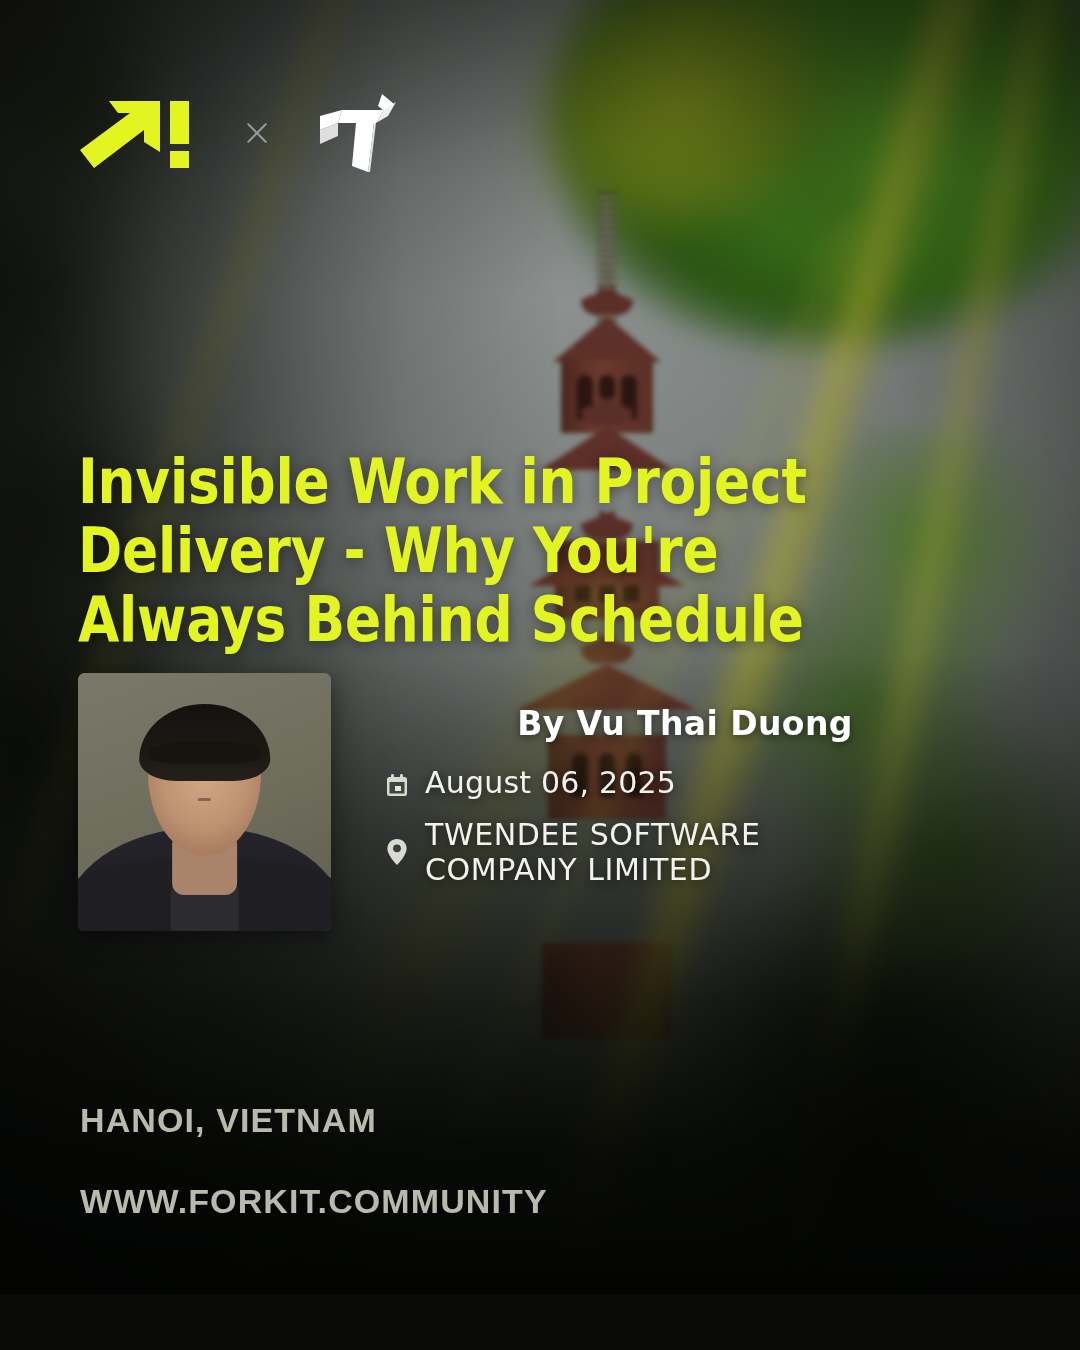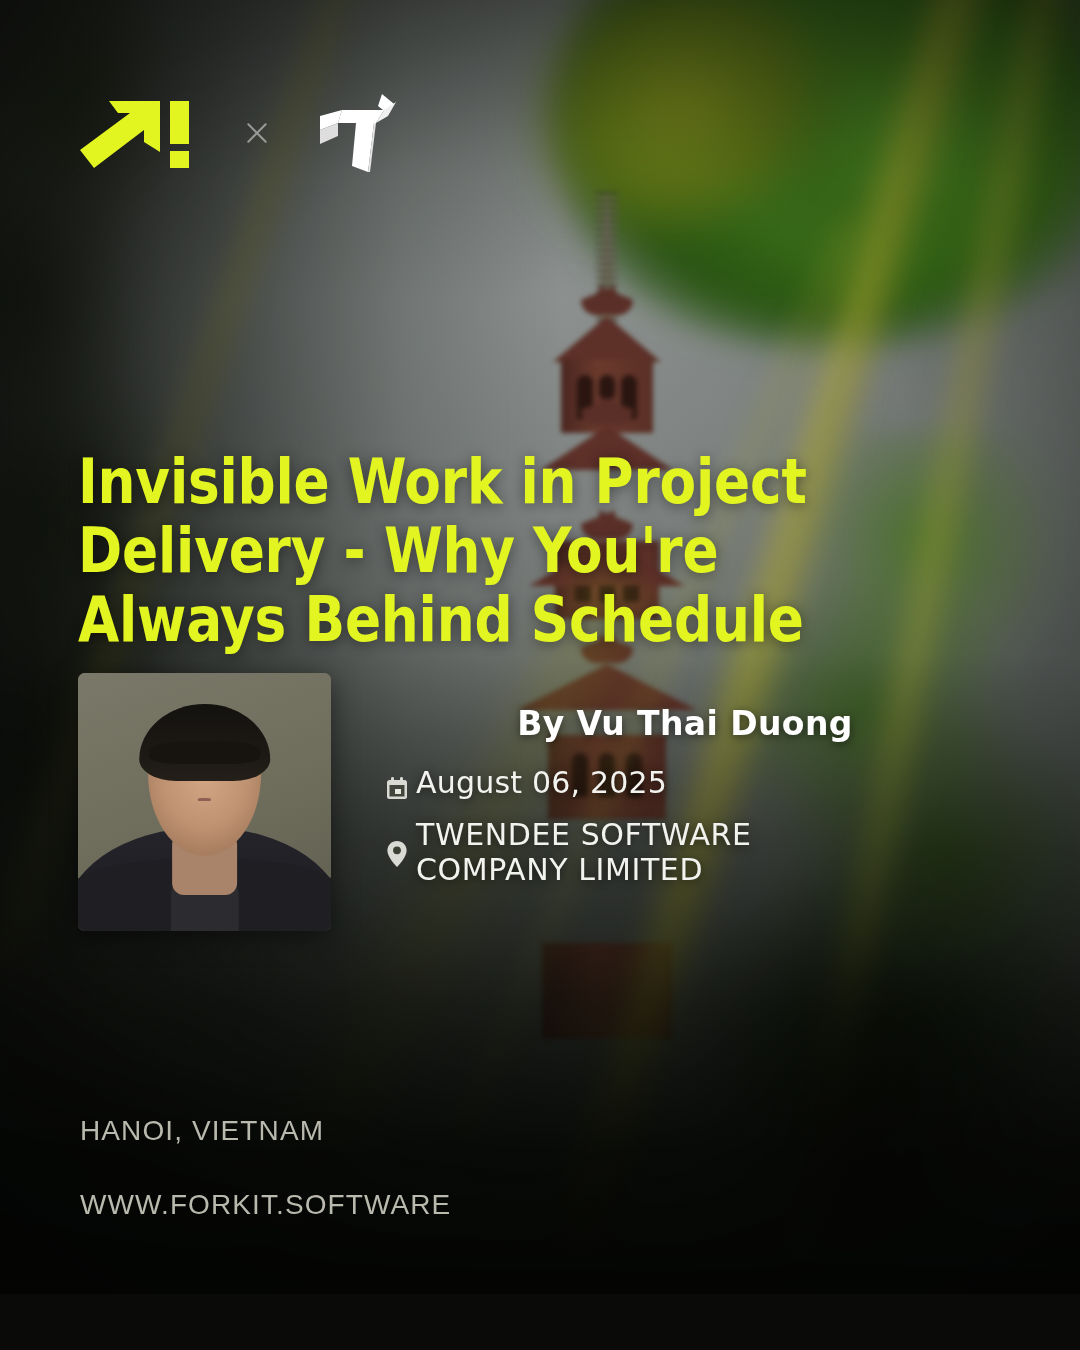--- a/index.html
+++ b/index.html
@@ -222,35 +222,35 @@
   .ph-mouth { position:absolute; left:50%; top:57%; transform:translateX(-50%); width:11%; height:1.6%; background:#8e5f52; border-radius:40%; }
 
   .meta { position:absolute; left:385px; top:704px; width:600px; }
   .by-line {
     color:#ffffff; font-size:33px; font-weight:700; letter-spacing:.4px;
     font-family:"DejaVu Sans","Liberation Sans", sans-serif;
     text-shadow:0 2px 10px rgba(0,0,0,.55);
     margin-bottom:22px;
     text-align:center;
   }
-  .meta-row { display:flex; align-items:flex-end; gap:7px; margin-bottom:16px; }
+  .meta-row { display:flex; align-items:center; gap:16px; margin-bottom:16px; }
   .meta-ico { flex:0 0 auto; width:24px; display:flex; justify-content:center; padding-top:5px; }
   .meta-ico.pin { align-items:center; padding-top:0; height:66px; }
   .meta-txt {
     color:#f2f2ee; font-size:30px; line-height:36px; font-weight:400; letter-spacing:.2px;
     font-family:"DejaVu Sans","Liberation Sans", sans-serif;
     text-shadow:0 2px 10px rgba(0,0,0,.6);
     white-space:pre-line;
   }
   .meta-txt.org { font-size:30px; line-height:35px; letter-spacing:.6px; }
 
   
   .footer { position:absolute; left:80px; bottom:73px; }
   .footer-line {
-    color:#b9b9ae; font-size:28px; letter-spacing:1.1px; font-weight:400;
+    color:#b9b9ae; font-size:34px; letter-spacing:1.1px; font-weight:700;
     font-family:"Liberation Sans", sans-serif;
   }
   .footer-line.loc { margin-bottom:42px; }
 </style>
 </head>
 <body>
 
 <div class="poster">
 
   <div class="bg">
@@ -385,17 +385,17 @@
           </svg>
         </span>
         <span class="meta-txt org">TWENDEE SOFTWARE
 COMPANY LIMITED</span>
       </div>
 
     </div>
 
     <div class="footer">
       <div class="footer-line loc">HANOI, VIETNAM</div>
-      <div class="footer-line url">WWW.FORKIT.SOFTWARE</div>
+      <div class="footer-line url">WWW.FORKIT.COMMUNITY</div>
     </div>
 
   </div>
 </div>
 
 </body></html>

